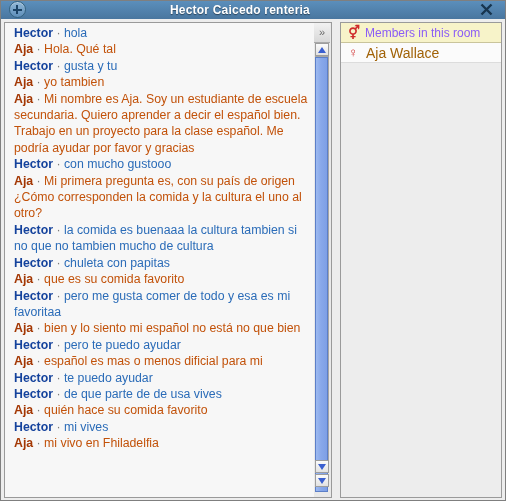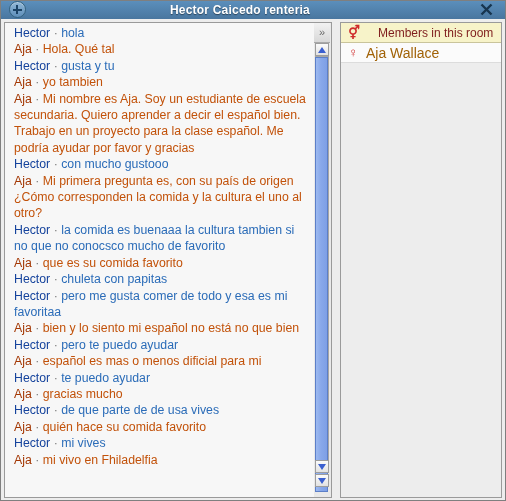--- a/index.html
+++ b/index.html
@@ -60,21 +60,21 @@
   .chatlist{
     padding:2px 0 0 0;
   }
   .msg{
     font-size:12.3px;
     line-height:16.4px;
     padding:0 6px 0 9px;
     color:#2e6ab1;
     word-wrap:break-word;
   }
-  .msg .who{font-weight:normal;}
+  .msg .who{font-weight:bold;}
   .msg.hector{color:#2b6cb8;}
   .msg.hector .who{color:#14429c;}
   .msg.aja{color:#c2520a;}
   .msg.aja .who{color:#a33703;}
   .msg .sep{color:#7a7a7a;font-weight:normal;}
 
   
   .scrollcol{
     position:absolute;left:314px;top:3px;width:18px;height:476px;
     background:#e9e9e9;
@@ -118,21 +118,21 @@
     border:1px solid #9a9a9a;
     box-sizing:border-box;
     overflow:hidden;
   }
   .mem-header{
     height:20px;background:#f7f3c9;
     border-bottom:1px solid #c9c49b;
     display:flex;align-items:center;gap:5px;
     padding:0 5px;box-sizing:border-box;
   }
-  .mem-header .lbl{font-size:12px;color:#7f1d1d;margin-left:13px;}
+  .mem-header .lbl{font-size:12px;color:#8b5cf6;}
   .mem-row{
     height:20px;background:#fbfbfb;
     border-bottom:1px solid #dcdcdc;
     display:flex;align-items:center;gap:6px;
     padding:0 5px;box-sizing:border-box;cursor:pointer;
   }
   .mem-row .lbl{font-size:14px;color:#a16207;}
   .sym{width:14px;text-align:center;font-size:13px;line-height:1;color:#cf2b2b;font-weight:bold;}
   .sym-both{color:#cf2b2b;letter-spacing:-2px;}
   .mem-empty{height:100%;background:#ededed;}
@@ -164,29 +164,28 @@
 
     <div class="chatpane">
       <div class="chatlist" id="chatlist">
           <div class="msg hector"><span class="who">Hector</span> <span class="sep">·</span> <span>hola</span></div>
           <div class="msg aja"><span class="who">Aja</span> <span class="sep">·</span> <span>Hola. Qué tal</span></div>
           <div class="msg hector"><span class="who">Hector</span> <span class="sep">·</span> <span>gusta y tu</span></div>
           <div class="msg aja"><span class="who">Aja</span> <span class="sep">·</span> <span>yo tambien</span></div>
           <div class="msg aja"><span class="who">Aja</span> <span class="sep">·</span> <span>Mi nombre es Aja. Soy un estudiante de escuela secundaria. Quiero aprender a decir el español bien. Trabajo en un proyecto para la clase español. Me podría ayudar por favor y gracias</span></div>
           <div class="msg hector"><span class="who">Hector</span> <span class="sep">·</span> <span>con mucho gustooo</span></div>
           <div class="msg aja"><span class="who">Aja</span> <span class="sep">·</span> <span>Mi primera pregunta es, con su país de origen ¿Cómo corresponden la comida y la cultura el uno al otro?</span></div>
-          <div class="msg hector"><span class="who">Hector</span> <span class="sep">·</span> <span>la comida es buenaaa la cultura tambien si no que no conocsco mucho de favorito</span></div>
+          <div class="msg hector"><span class="who">Hector</span> <span class="sep">·</span> <span>la comida es buenaaa la cultura tambien si no que no tambien mucho de cultura</span></div>
+          <div class="msg hector"><span class="who">Hector</span> <span class="sep">·</span> <span>chuleta con papitas</span></div>
           <div class="msg aja"><span class="who">Aja</span> <span class="sep">·</span> <span>que es su comida favorito</span></div>
-          <div class="msg hector"><span class="who">Hector</span> <span class="sep">·</span> <span>chuleta con papitas</span></div>
           <div class="msg hector"><span class="who">Hector</span> <span class="sep">·</span> <span>pero me gusta comer de todo y esa es mi favoritaa</span></div>
           <div class="msg aja"><span class="who">Aja</span> <span class="sep">·</span> <span>bien y lo siento mi español no está no que bien</span></div>
           <div class="msg hector"><span class="who">Hector</span> <span class="sep">·</span> <span>pero te puedo ayudar</span></div>
           <div class="msg aja"><span class="who">Aja</span> <span class="sep">·</span> <span>español es mas o menos dificial para mi</span></div>
           <div class="msg hector"><span class="who">Hector</span> <span class="sep">·</span> <span>te puedo ayudar</span></div>
-          <div class="msg aja"><span class="who">Aja</span> <span class="sep">·</span> <span>gracias mucho</span></div>
           <div class="msg hector"><span class="who">Hector</span> <span class="sep">·</span> <span>de que parte de de usa vives</span></div>
           <div class="msg aja"><span class="who">Aja</span> <span class="sep">·</span> <span>quién hace su comida favorito</span></div>
           <div class="msg hector"><span class="who">Hector</span> <span class="sep">·</span> <span>mi vives</span></div>
           <div class="msg aja"><span class="who">Aja</span> <span class="sep">·</span> <span>mi vivo en Fhiladelfia</span></div>
         </div>
     </div>
 
     <div class="scrollcol">
       <div class="collapse-btn">»</div>
       <div class="sb-btn sb-up">

